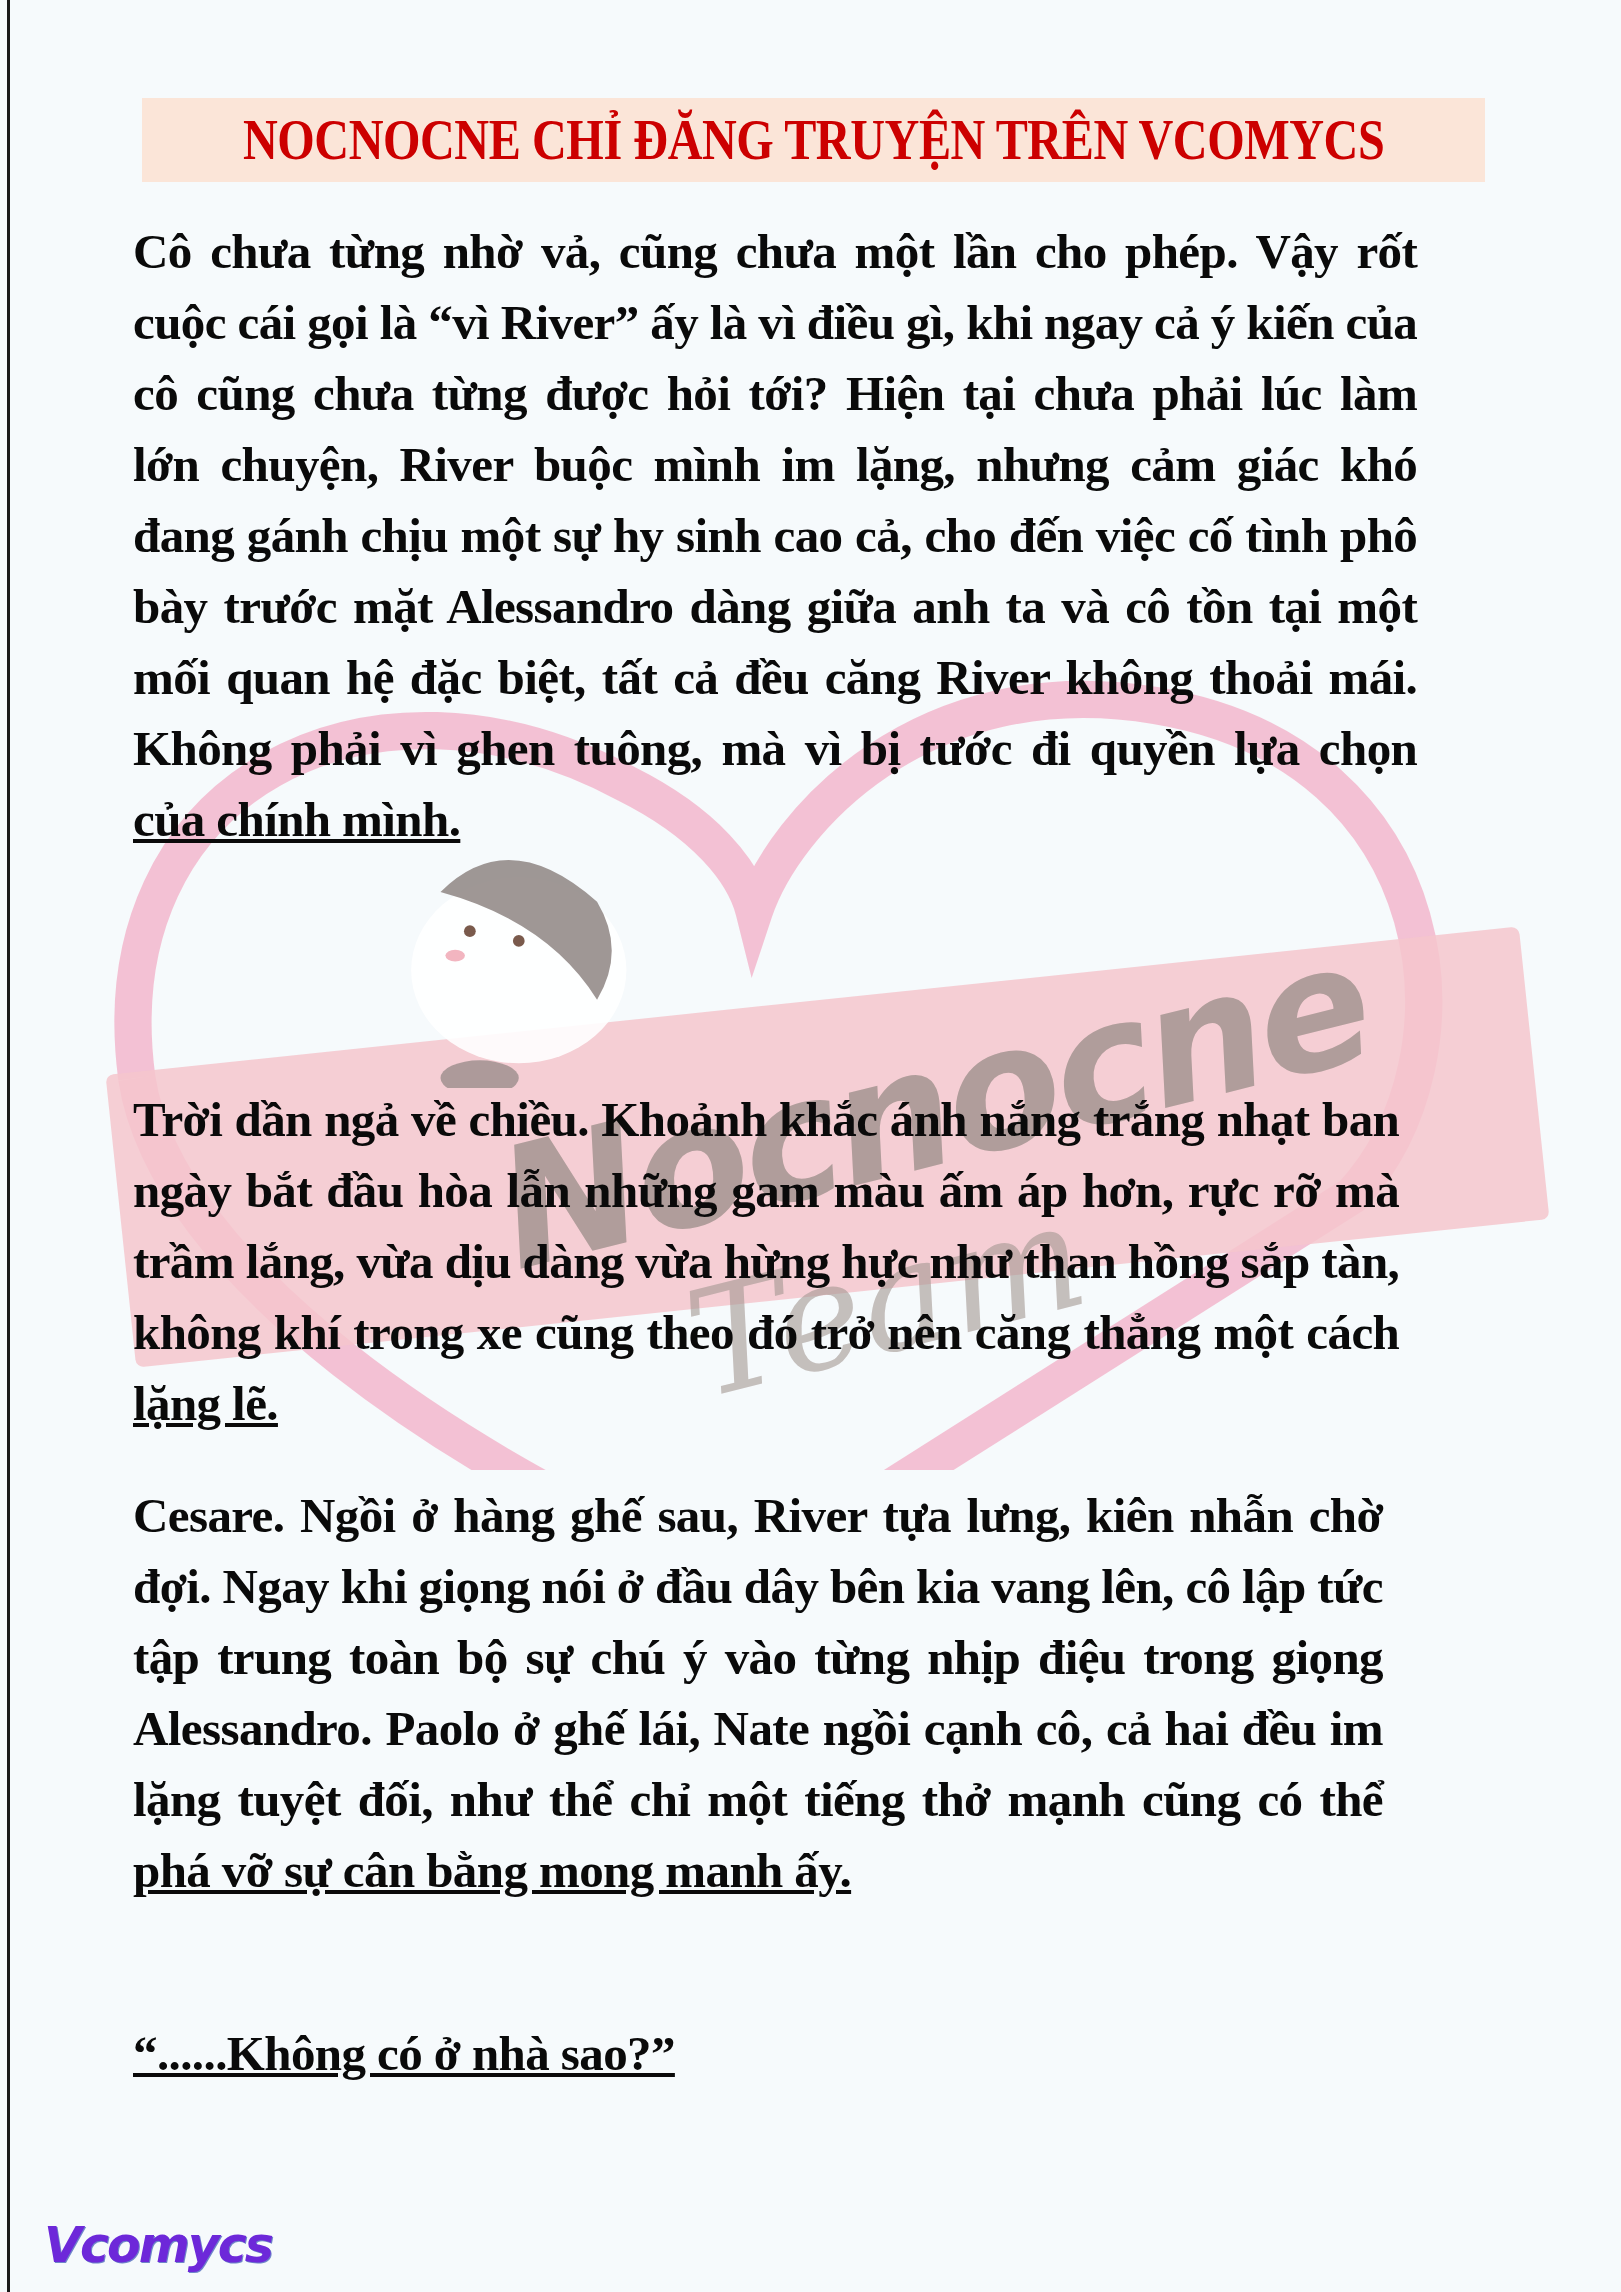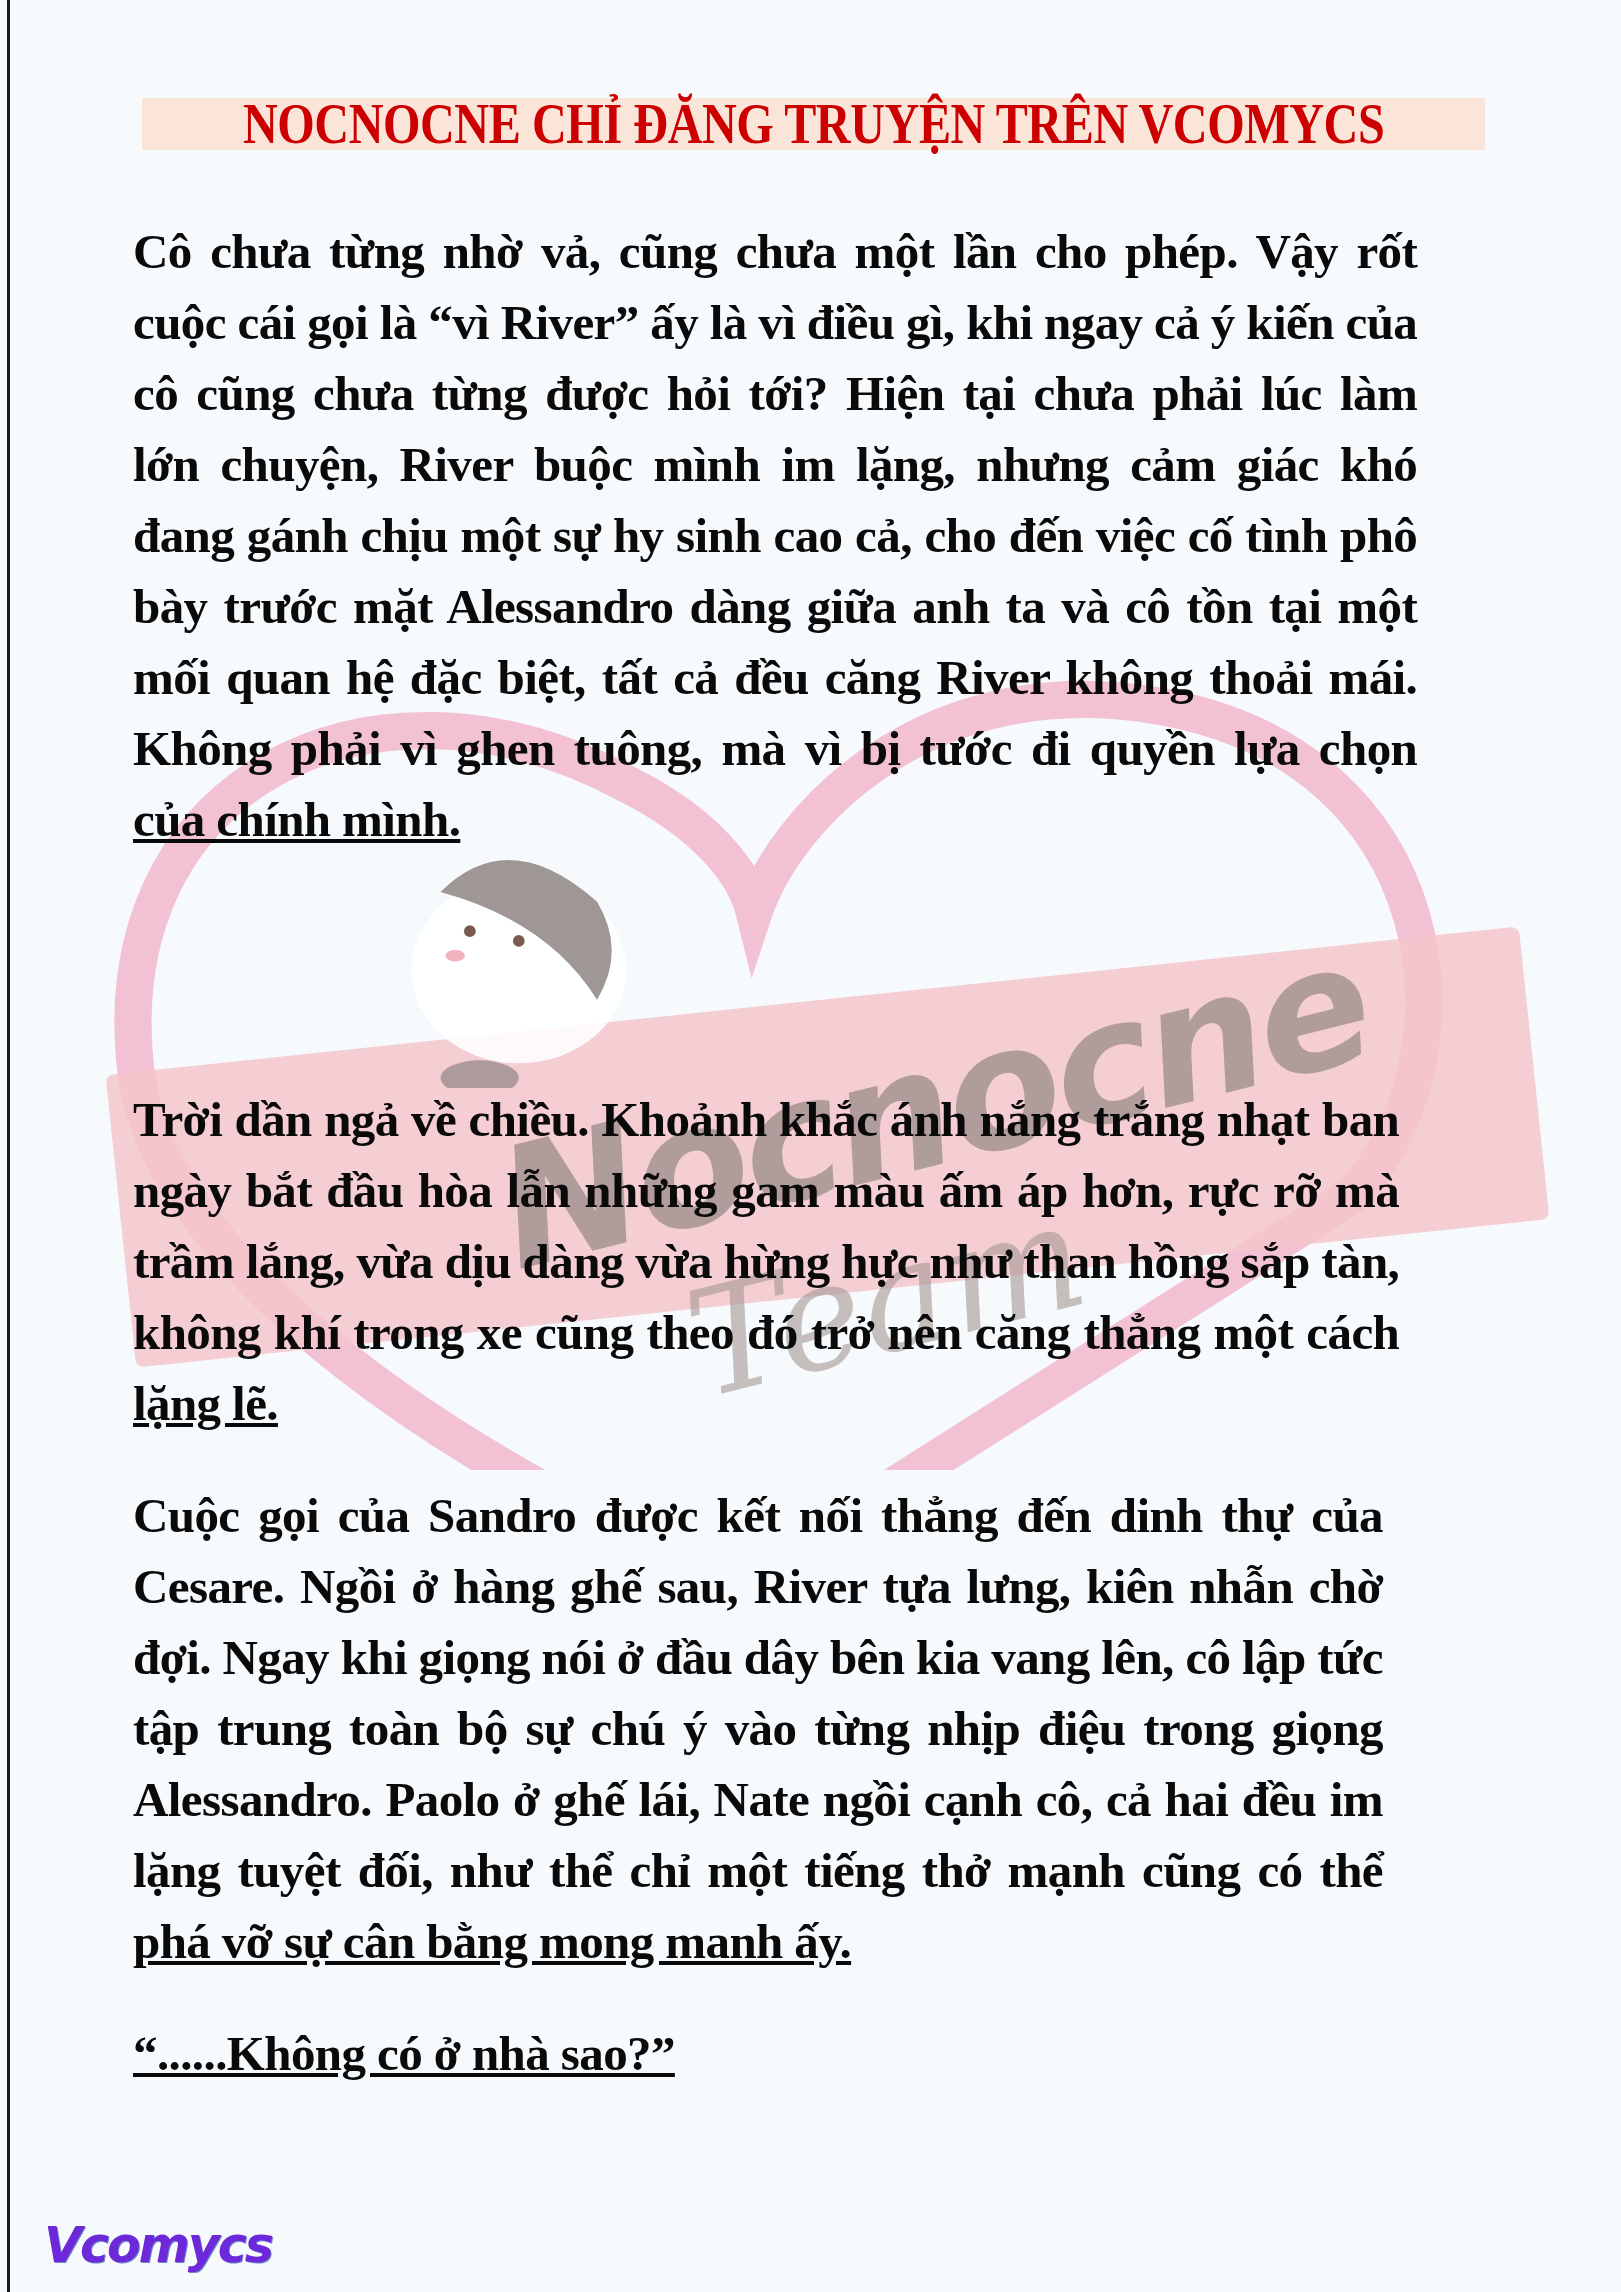--- a/index.html
+++ b/index.html
@@ -39,21 +39,21 @@
       position: absolute; left: 608px; top: 627px;
       font-family: "DejaVu Serif", serif; font-style: italic;
       font-size: 147px; color: #a49893; opacity: 0.6;
       transform: rotate(-14deg);
     }
     .cat {
       position: absolute; left: 294px; top: 245px; width: 274px; height: 255px;
     }
     
     .notice {
-      position: absolute; left: 142px; top: 98px; width: 1343px; height: 52px;
+      position: absolute; left: 142px; top: 98px; width: 1343px; height: 84px;
       background: #fbe5d8;
       display: flex; align-items: center; justify-content: center;
     }
     .notice span {
       color: #cc0000; font-weight: bold; font-size: 56px;
       letter-spacing: -0.5px;
       transform: scaleX(0.86); display: inline-block; white-space: nowrap;
     }
     
     .content {
@@ -120,21 +120,20 @@
 
   <p class="para p2">
     <span class="ln">Trời dần ngả về chiều. Khoảnh khắc ánh nắng trắng nhạt ban</span>
     <span class="ln">ngày bắt đầu hòa lẫn những gam màu ấm áp hơn, rực rỡ mà</span>
     <span class="ln">trầm lắng, vừa dịu dàng vừa hừng hực như than hồng sắp tàn,</span>
     <span class="ln">không khí trong xe cũng theo đó trở nên căng thẳng một cách</span>
     <span class="ln last">lặng lẽ.</span>
   </p>
 
   <p class="para p3">
-    <span class="ln">Cuộc gọi của Sandro được kết nối thẳng đến dinh thự của</span>
     <span class="ln">Cesare. Ngồi ở hàng ghế sau, River tựa lưng, kiên nhẫn chờ</span>
     <span class="ln">đợi. Ngay khi giọng nói ở đầu dây bên kia vang lên, cô lập tức</span>
     <span class="ln">tập trung toàn bộ sự chú ý vào từng nhịp điệu trong giọng</span>
     <span class="ln">Alessandro. Paolo ở ghế lái, Nate ngồi cạnh cô, cả hai đều im</span>
     <span class="ln">lặng tuyệt đối, như thể chỉ một tiếng thở mạnh cũng có thể</span>
     <span class="ln last">phá vỡ sự cân bằng mong manh ấy.</span>
   </p>
 
   <p class="para p4">
     <span class="ln last">“......Không có ở nhà sao?”</span>

